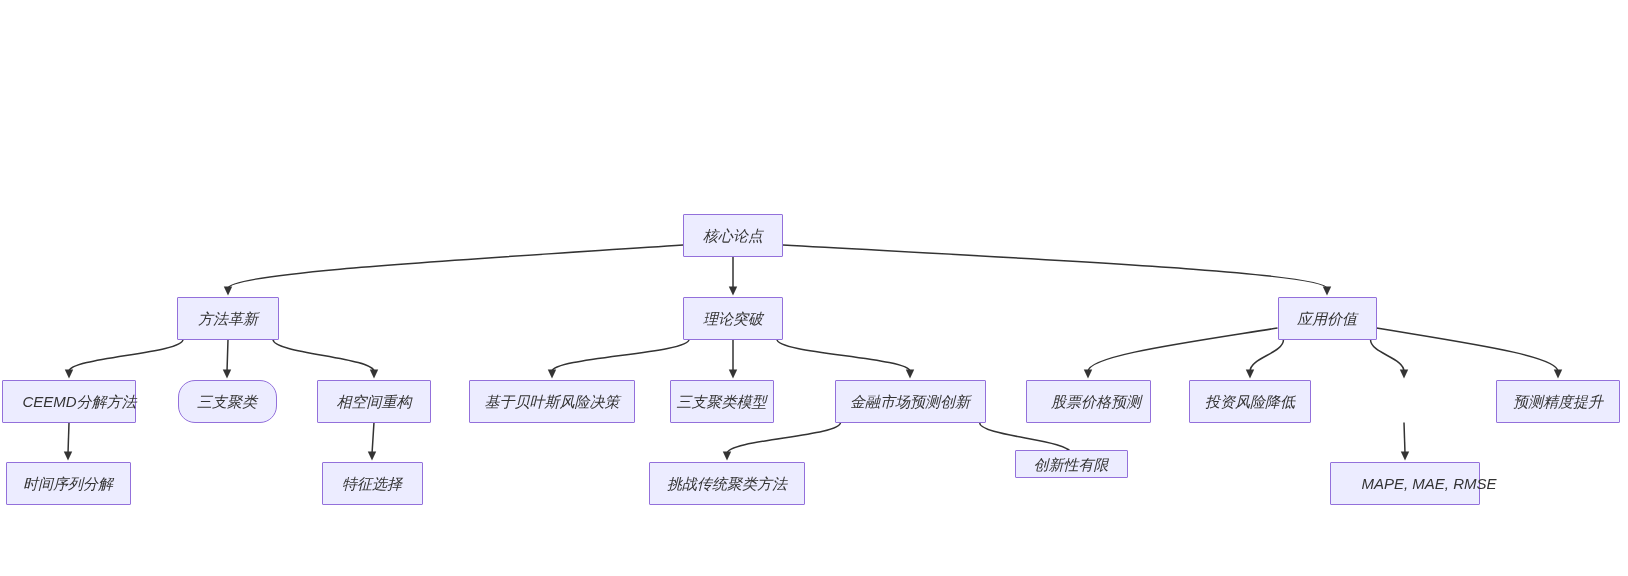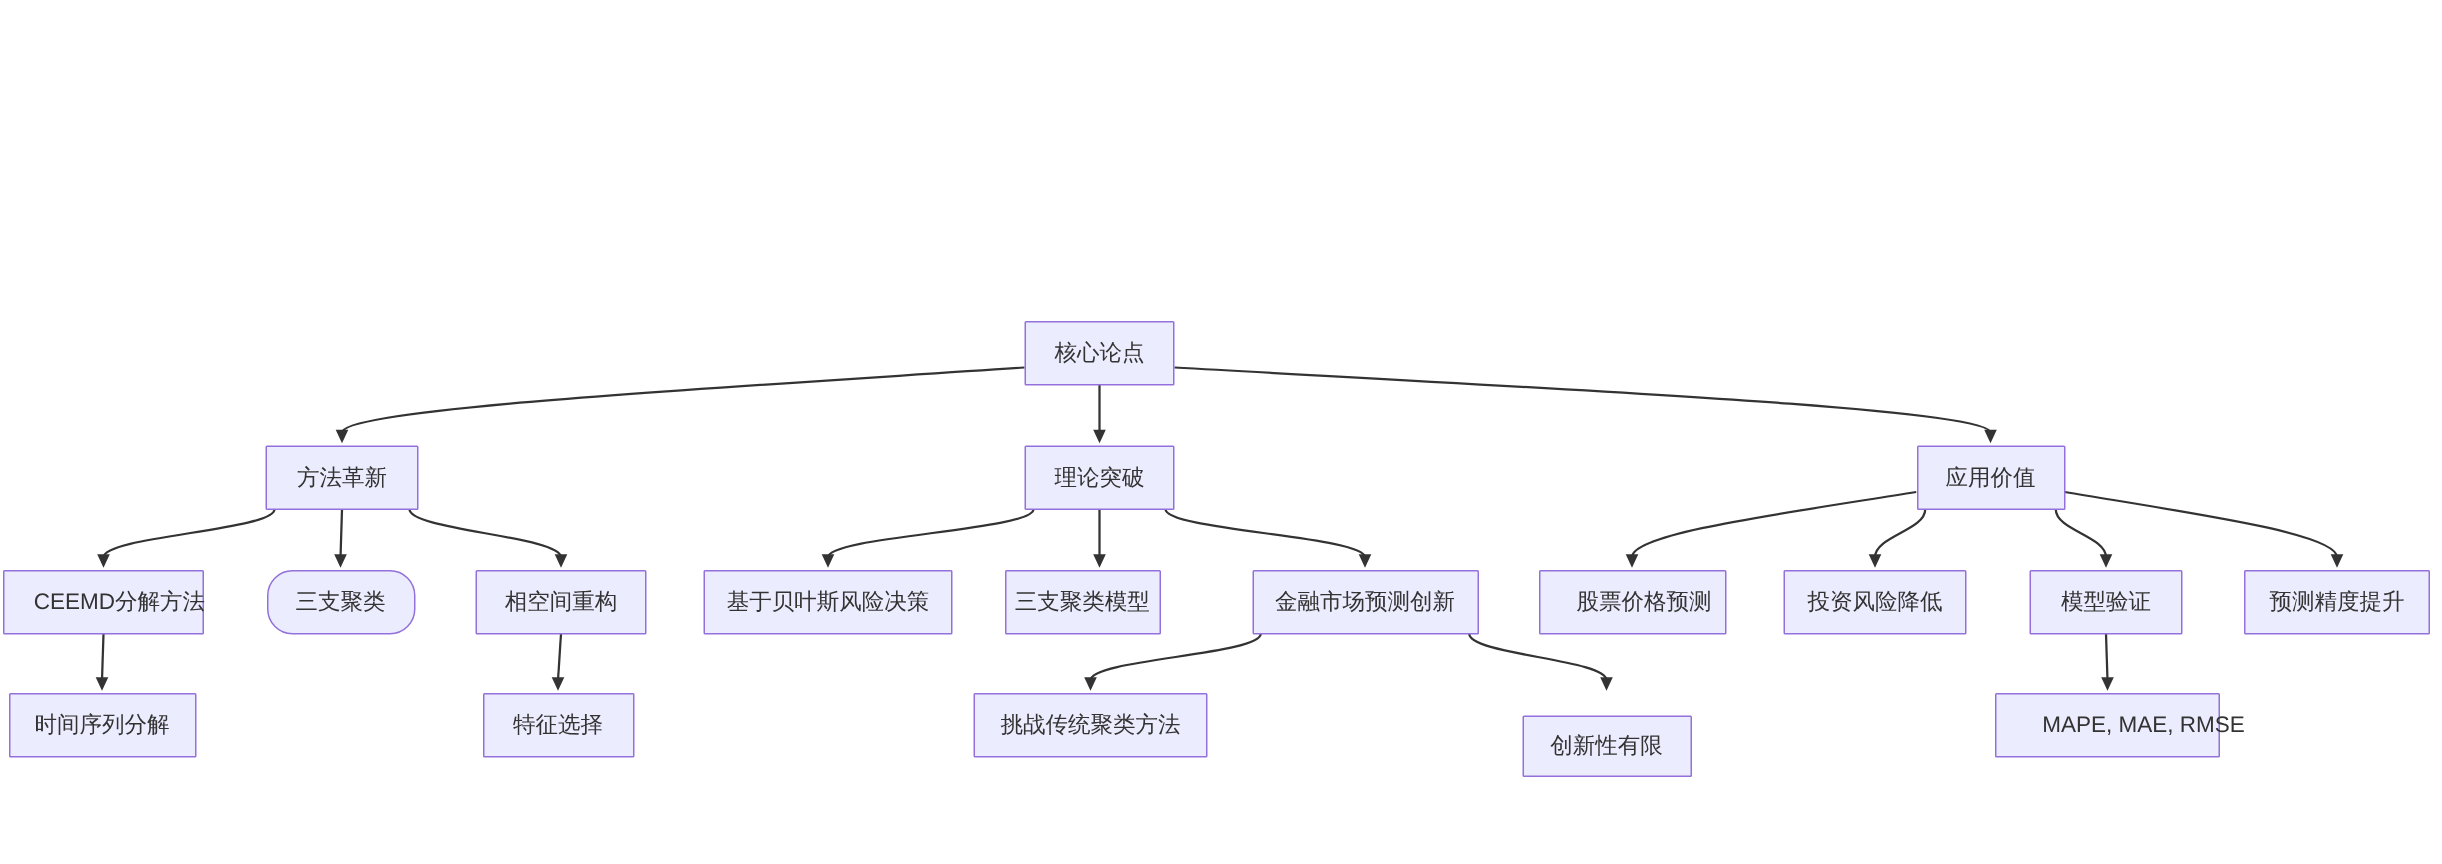--- a/index.html
+++ b/index.html
@@ -34,20 +34,21 @@
     background: #ECECFF;
     border: 1px solid #9370DB;
     border-radius: 1px;
     color: #333333;
     font-size: 15px;
     line-height: 1;
     display: flex;
     align-items: center;
     justify-content: center;
     white-space: nowrap;
+    font-style: italic;
   }
   .edge {
     fill: none;
     stroke: #333333;
     stroke-width: 1.5px;
   }
   .arrowhead {
     fill: #333333;
     stroke: none;
   }
@@ -100,21 +101,20 @@
       <div class="node" style="left: 683px; top: 296.5px; width: 100px; height: 43px;">理论突破</div>
       <div class="node" style="left: 1277.5px; top: 296.5px; width: 99px; height: 43px;">应用价值</div>
       <div class="node" style="left: 2px; top: 379.5px; width: 134px; height: 43px; padding-left: 21px;">CEEMD分解方法</div>
       <div class="node" style="left: 177.5px; top: 379.5px; width: 99px; height: 43px; border-radius: 17px;">三支聚类</div>
       <div class="node" style="left: 317px; top: 379.5px; width: 114px; height: 43px;">相空间重构</div>
       <div class="node" style="left: 469px; top: 379.5px; width: 166px; height: 43px;">基于贝叶斯风险决策</div>
       <div class="node" style="left: 669.5px; top: 379.5px; width: 104px; height: 43px;">三支聚类模型</div>
       <div class="node" style="left: 834.5px; top: 379.5px; width: 151px; height: 43px;">金融市场预测创新</div>
       <div class="node" style="left: 1025.5px; top: 379.5px; width: 125px; height: 43px; padding-left: 16px;">股票价格预测</div>
       <div class="node" style="left: 1189px; top: 379.5px; width: 122px; height: 43px;">投资风险降低</div>
-      <div class="node" style="left: 1353px; top: 379.5px; width: 102px; height: 43px;">模型验证</div>
       <div class="node" style="left: 1496px; top: 379.5px; width: 124px; height: 43px;">预测精度提升</div>
       <div class="node" style="left: 5.5px; top: 461.5px; width: 125px; height: 43px;">时间序列分解</div>
       <div class="node" style="left: 321.5px; top: 461.5px; width: 101px; height: 43px;">特征选择</div>
       <div class="node" style="left: 649px; top: 461.5px; width: 156px; height: 43px;">挑战传统聚类方法</div>
-      <div class="node" style="left: 1014.5px; top: 477px; width: 113px; height: 41px;">创新性有限</div>
+      <div class="node" style="left: 1014.5px; top: 450px; width: 113px; height: 28px;">创新性有限</div>
       <div class="node" style="left: 1330px; top: 461.5px; width: 150px; height: 43px; padding-left: 48px;">MAPE, MAE, RMSE</div>
     </div>
 </div>
 
 </body></html>

